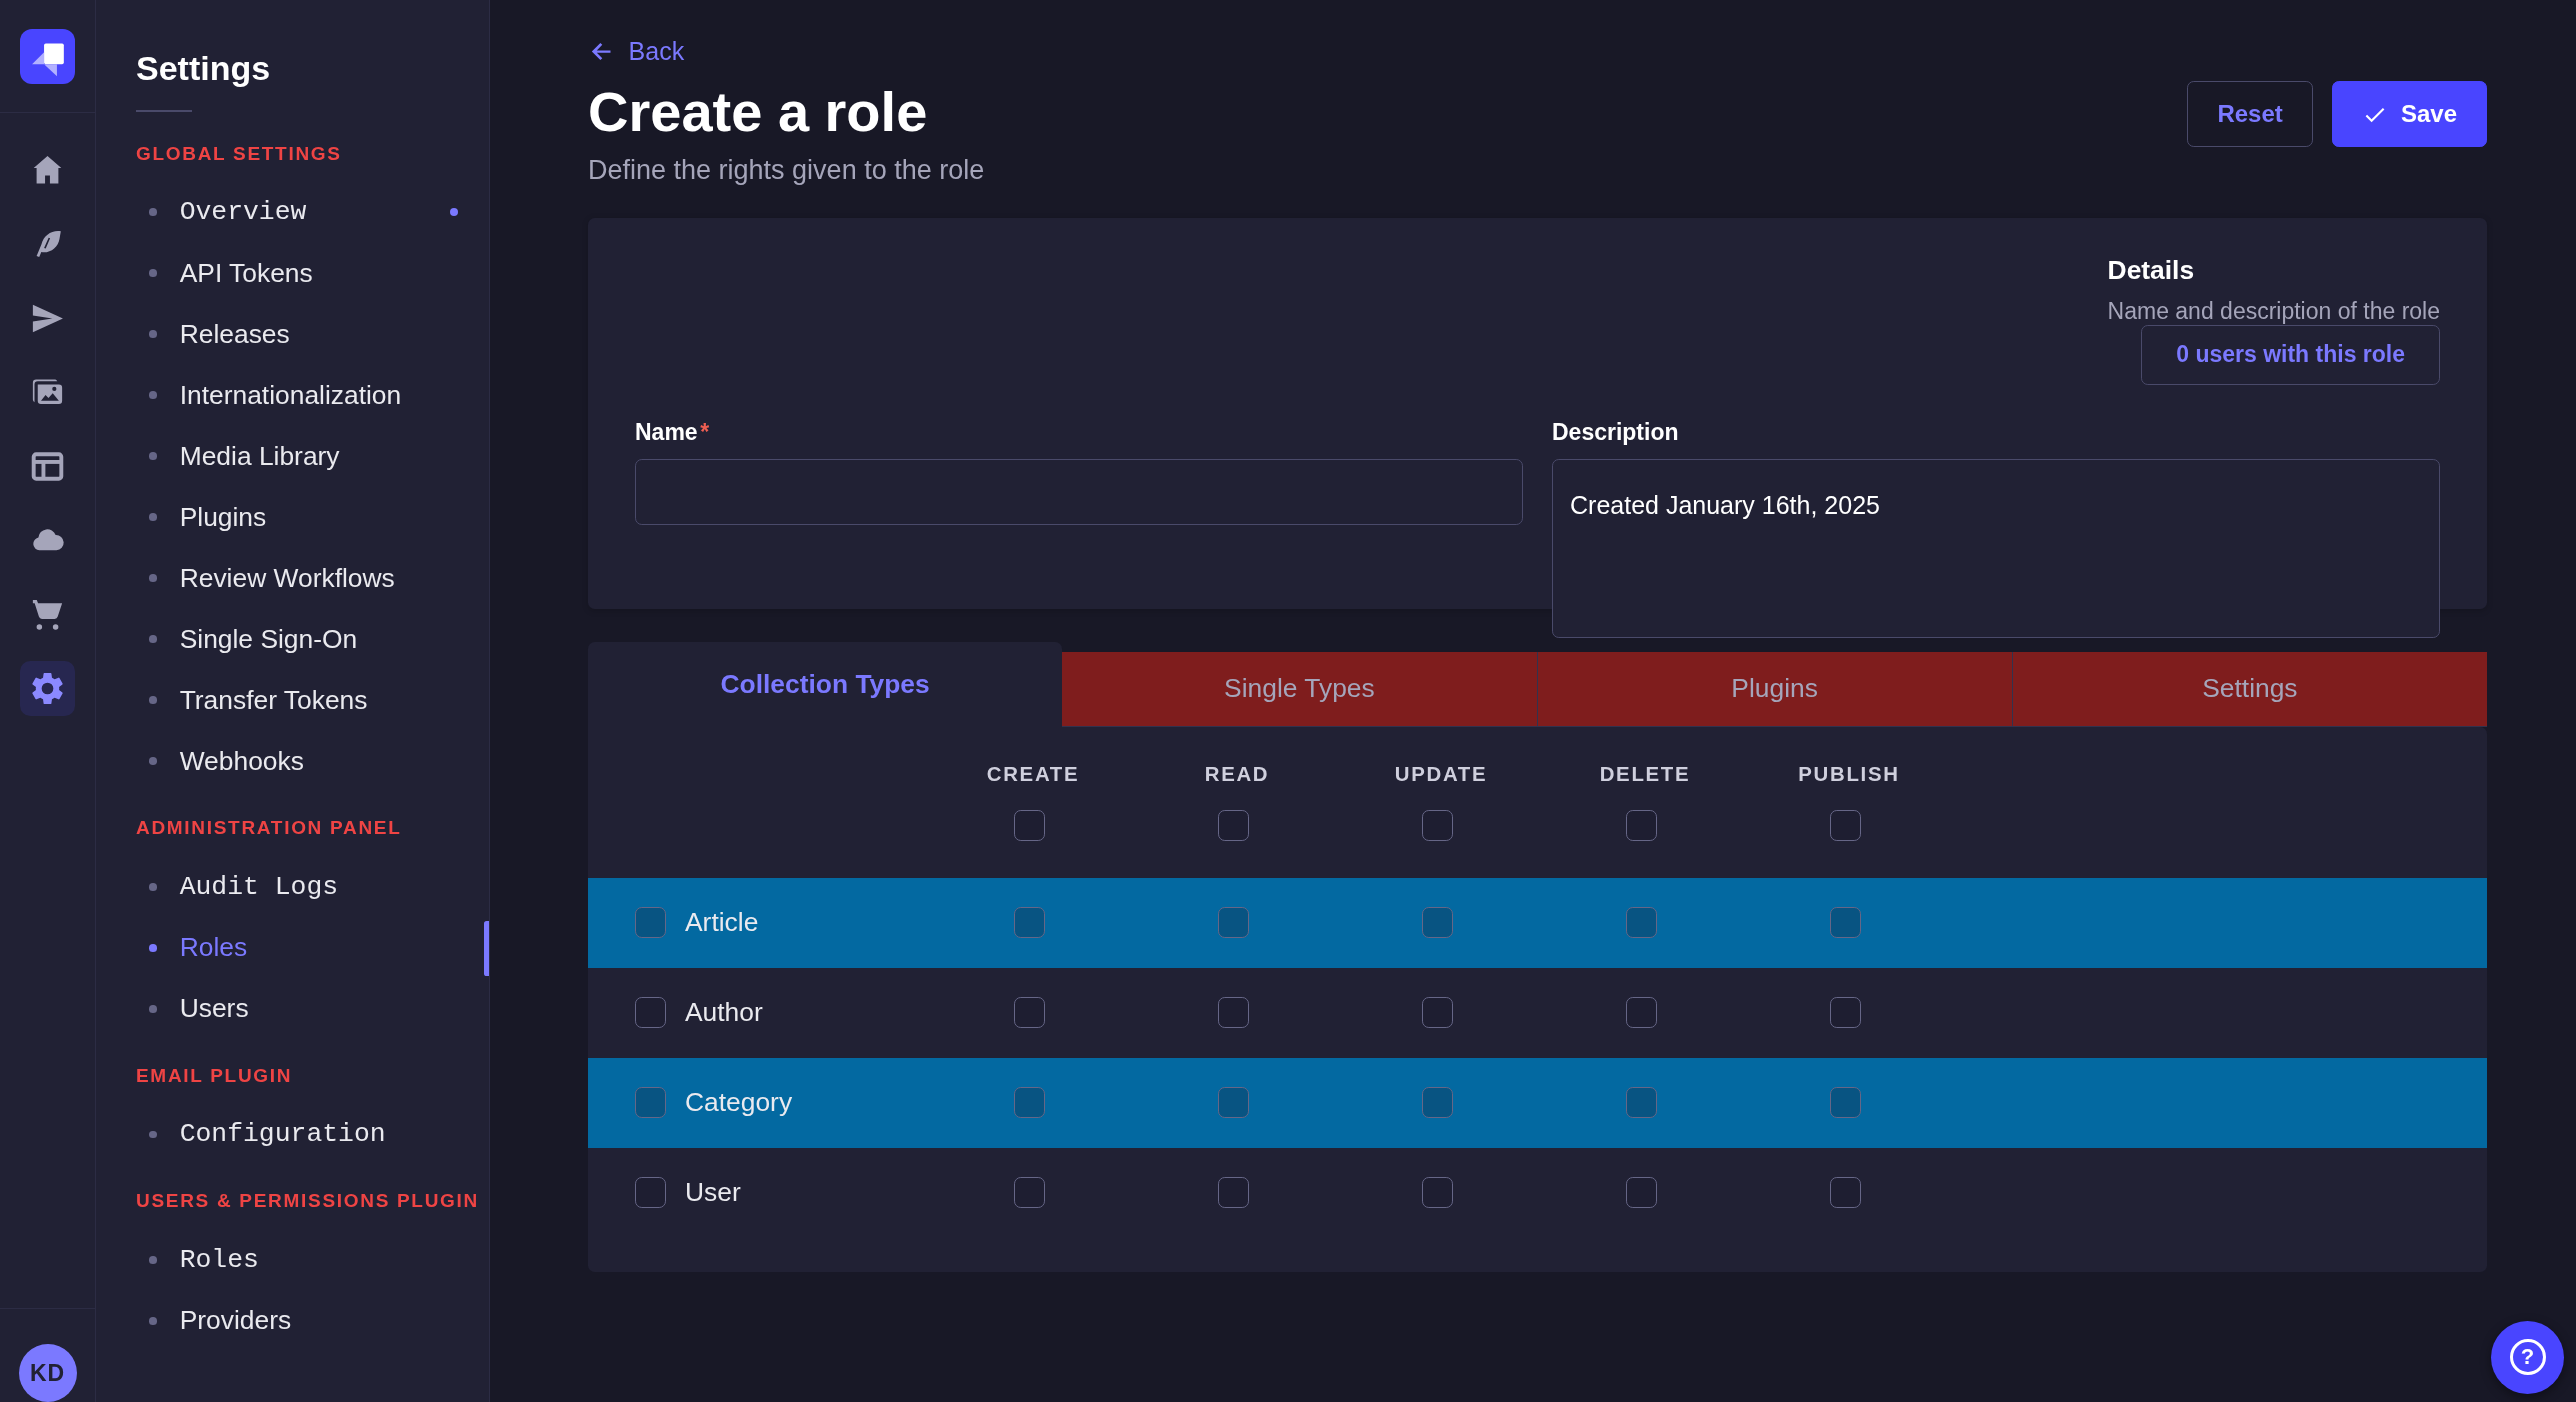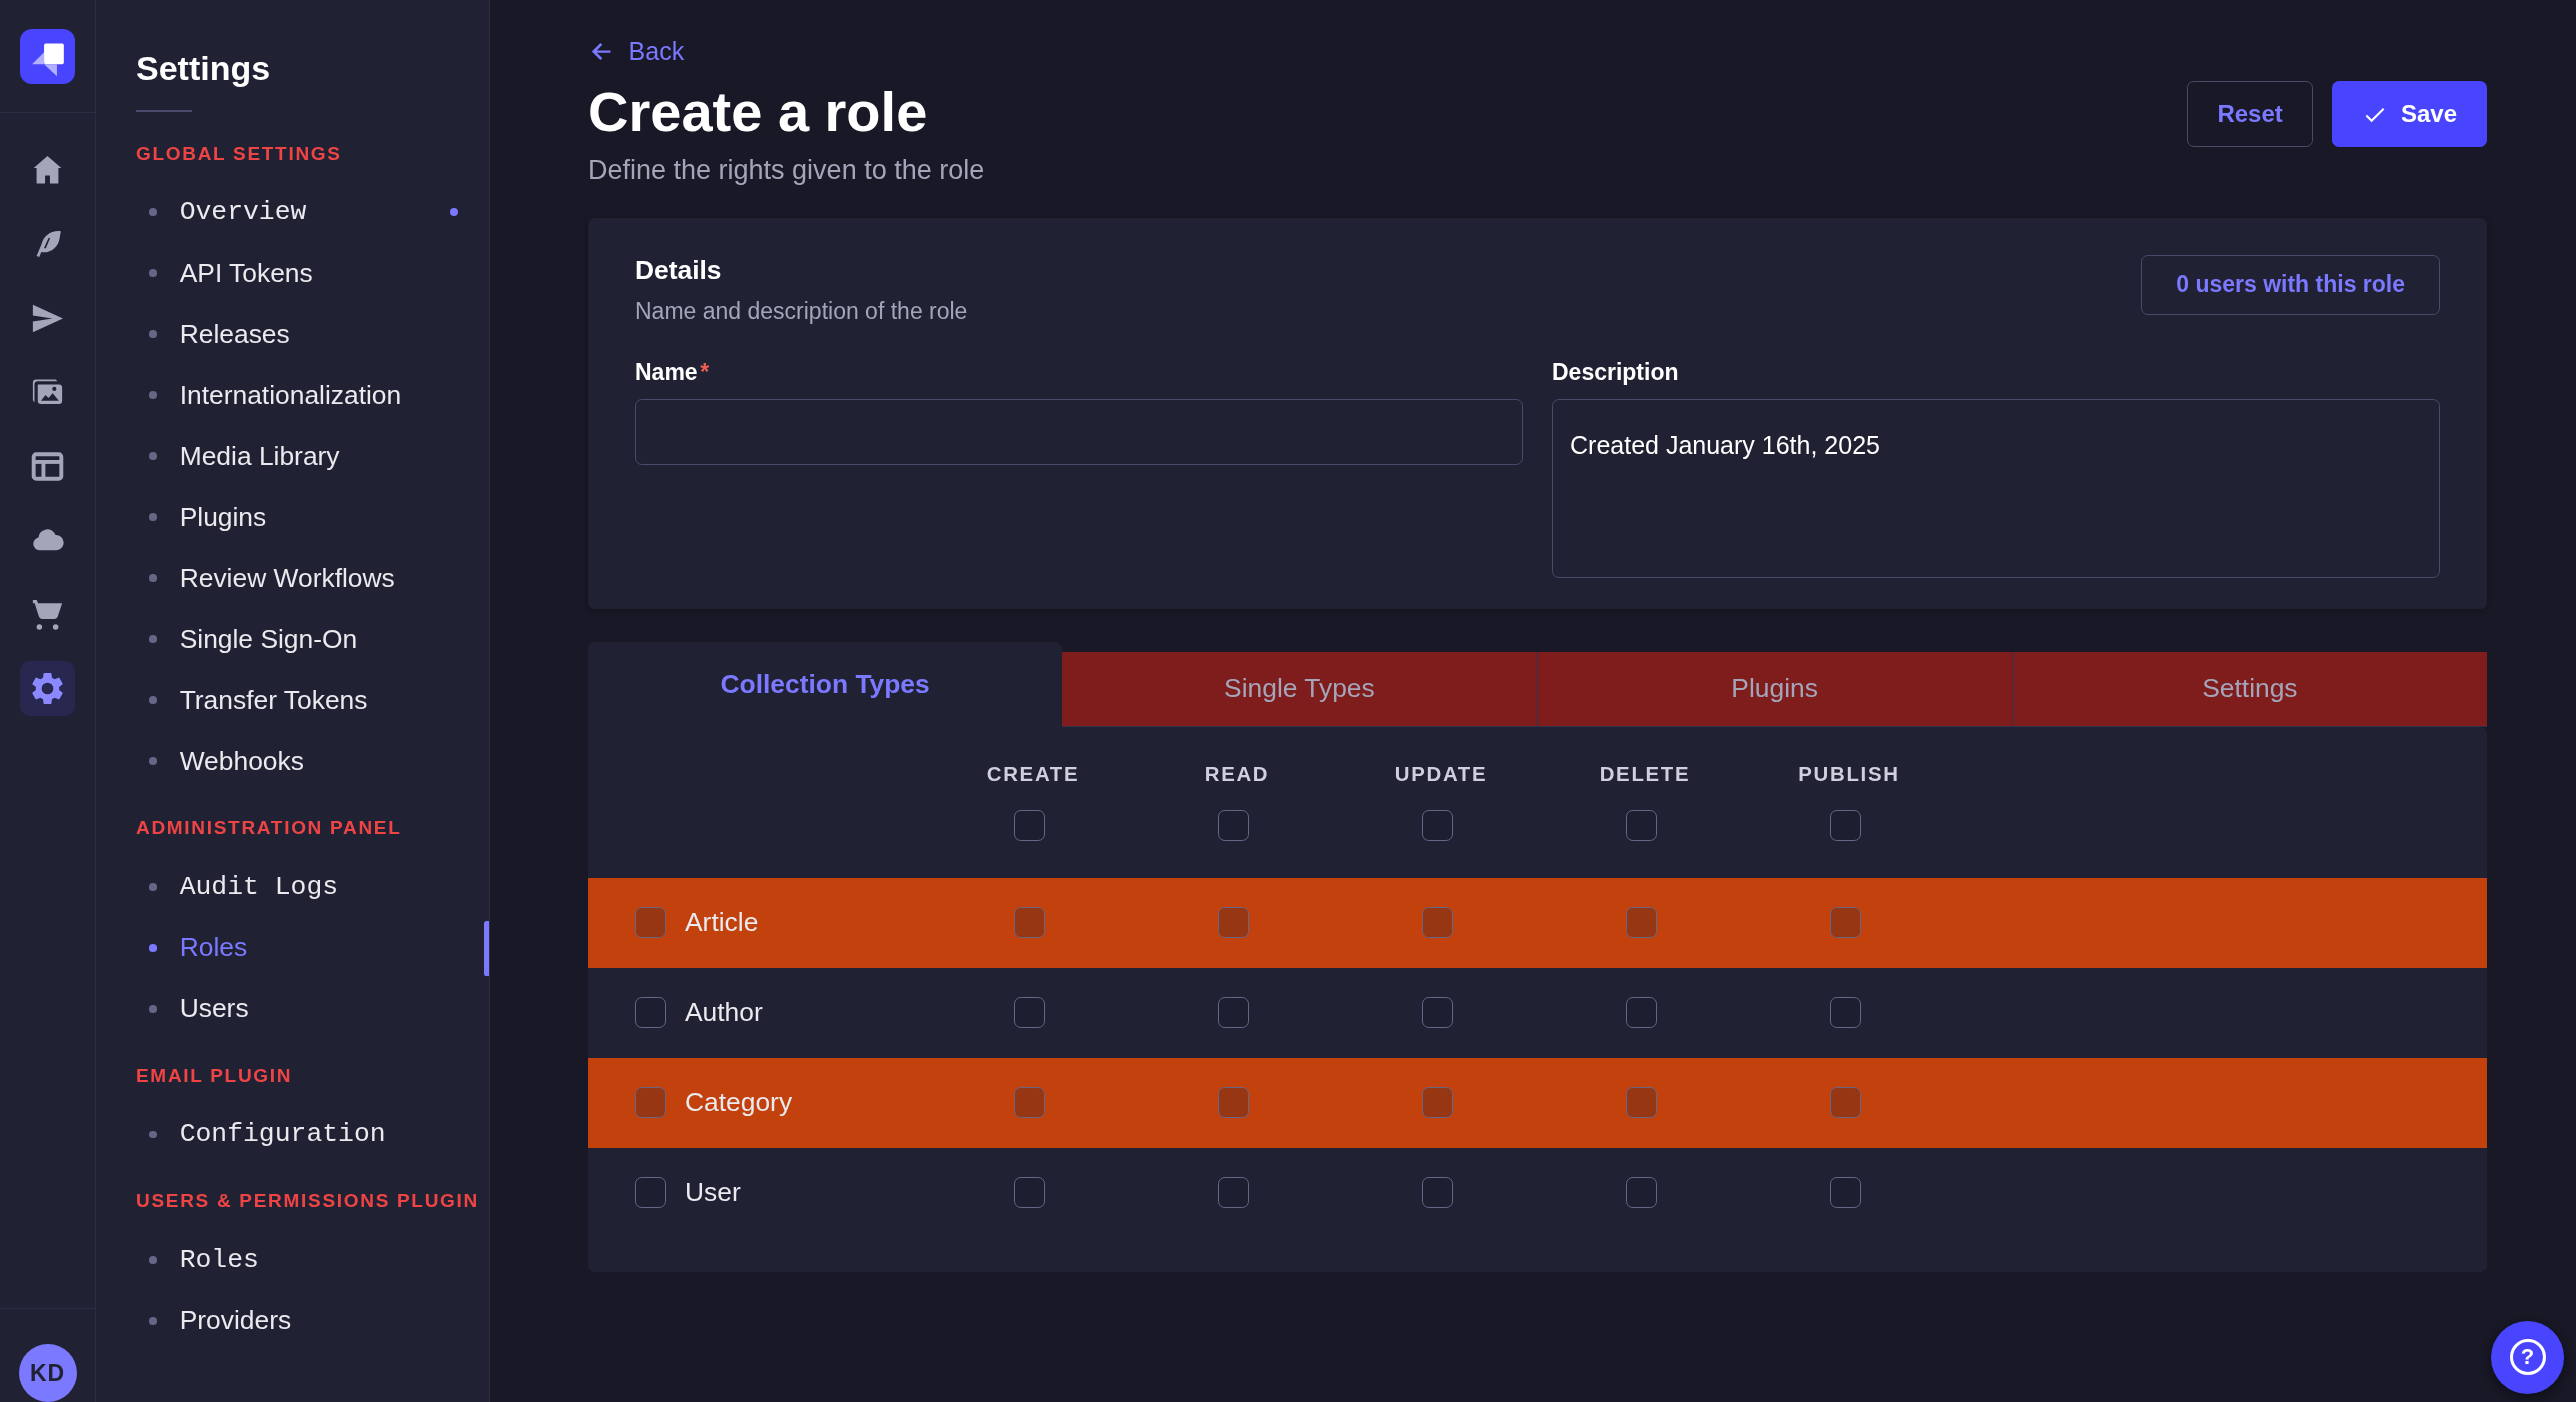--- a/index.html
+++ b/index.html
@@ -53,21 +53,21 @@
   .header-row { margin-top:12px; display:flex; justify-content:space-between; align-items:flex-start; }
   .page-title { font-size:56px; font-weight:700; color:#ffffff; line-height:68px; }
   .page-subtitle { margin-top:8.5px; font-size:27px; color:#a5a5ba; }
   .header-actions { display:flex; gap:19px; padding-top:3.4px;margin-left:16px; }
   .btn { height:66px; border-radius:6.8px; display:flex; align-items:center; justify-content:center; font-size:24px; font-weight:600; cursor:pointer; }
   .btn-ghost { padding:0 29px; border:0.9px solid #4a4a6a; background:transparent; color:#7b79ff; }
   .btn-primary { padding:0 29px; background:#4945ff; color:#ffffff; gap:13.6px; border:0.9px solid #4945ff; }
   .btn-primary svg { width:25.6px; height:25.6px; fill:#ffffff; }
   
   .details-card { margin-top:32px; height:391px; background:#212134; border-radius:6.8px; padding:37px 47px; position:relative; box-shadow:0 1.7px 6.8px rgba(0,0,0,0.18); }
-  .card-head { display:flex; justify-content:space-between; align-items:flex-start; }
+  .card-head { display:flex; justify-content:space-between; align-items:flex-end;flex-direction:column; }
   .card-title { font-size:26.4px; font-weight:600; color:#ffffff; }
   .card-subtitle { margin-top:12px; font-size:23px; color:#a5a5ba; }
   .users-pill { height:60px; padding:0 34px; border:0.9px solid #4a4a6a; border-radius:6.8px; display:flex; align-items:center; font-size:23px; font-weight:700; color:#7b79ff; background:transparent; cursor:pointer; }
   .fields { margin-top:34px; display:grid; grid-template-columns:1fr 1fr; column-gap:29px; }
   .field-label { font-size:23px; font-weight:600; color:#ffffff; }
   .req { color:#ee5e52; margin-left:2.6px; }
   .text-input { margin-top:13.6px; width:100%; height:66px; background:#212134; border:0.9px solid #4a4a6a; border-radius:6.8px; color:#ffffff; font-size:24px; padding:0 25.6px; font-family:"Liberation Sans", sans-serif; outline:none; }
   .text-area { margin-top:13.6px; width:100%; height:179px; background:#212134; border:0.9px solid #4a4a6a; border-radius:6.8px; color:#ffffff; font-size:25px; padding:29px 17px; resize:none; font-family:"Liberation Sans", sans-serif; outline:none; line-height:32px; }
   
   .tabs-row { margin-top:33px; height:85px; display:flex; }
@@ -76,21 +76,21 @@
   .tab.inactive { margin-top:10.2px; background:#7f1d1d; border-bottom:1.7px solid #32324d; font-size:26.4px; font-weight:500; color:#a5a5ba; }
   .tab.sep { border-left:0.9px solid #32324d; }
   
   .panel { height:545px; background:#212134; border-radius:0 6.8px 6.8px 6.8px; overflow:hidden; }
   .perm-grid { display:grid; grid-template-columns:339px 204px 204px 204px 204px 204px 1fr; align-items:center; }
   .perm-header { height:151px; }
   .col-cell { display:flex; flex-direction:column; align-items:center; justify-content:center; gap:24px; }
   .col-label { font-size:20.4px; font-weight:700; letter-spacing:1.7px; color:#cfcfdd;margin-left:8px; }
   .cb { width:31px; height:31px; border:1.7px solid #666687; border-radius:6.8px; background:rgba(24,24,38,0.25); cursor:pointer; flex:none; }
   .perm-row { height:90px; }
-  .perm-row.dark { background:#c2410c; }
+  .perm-row.dark { background:#0369a1; }
   .perm-row.light { background:#212134; }
   .row-label-cell { display:flex; align-items:center; gap:19px; padding-left:47px; }
   .row-label { font-size:26.4px; color:#eaeaef; }
   .cb-cell { display:flex; align-items:center; justify-content:center; }
   
   .help-fab { position:absolute; right:12px; bottom:8.5px; width:73px; height:73px; border-radius:50%; background:#4945ff; display:flex; align-items:center; justify-content:center; cursor:pointer; box-shadow:0 3.4px 10.2px rgba(0,0,0,0.4); }
   .help-ring { width:36px; height:36px; border:3.4px solid #ffffff; border-radius:50%; display:flex; align-items:center; justify-content:center; font-size:22px; font-weight:700; color:#ffffff; }
 </style>
 </head>
 <body>

